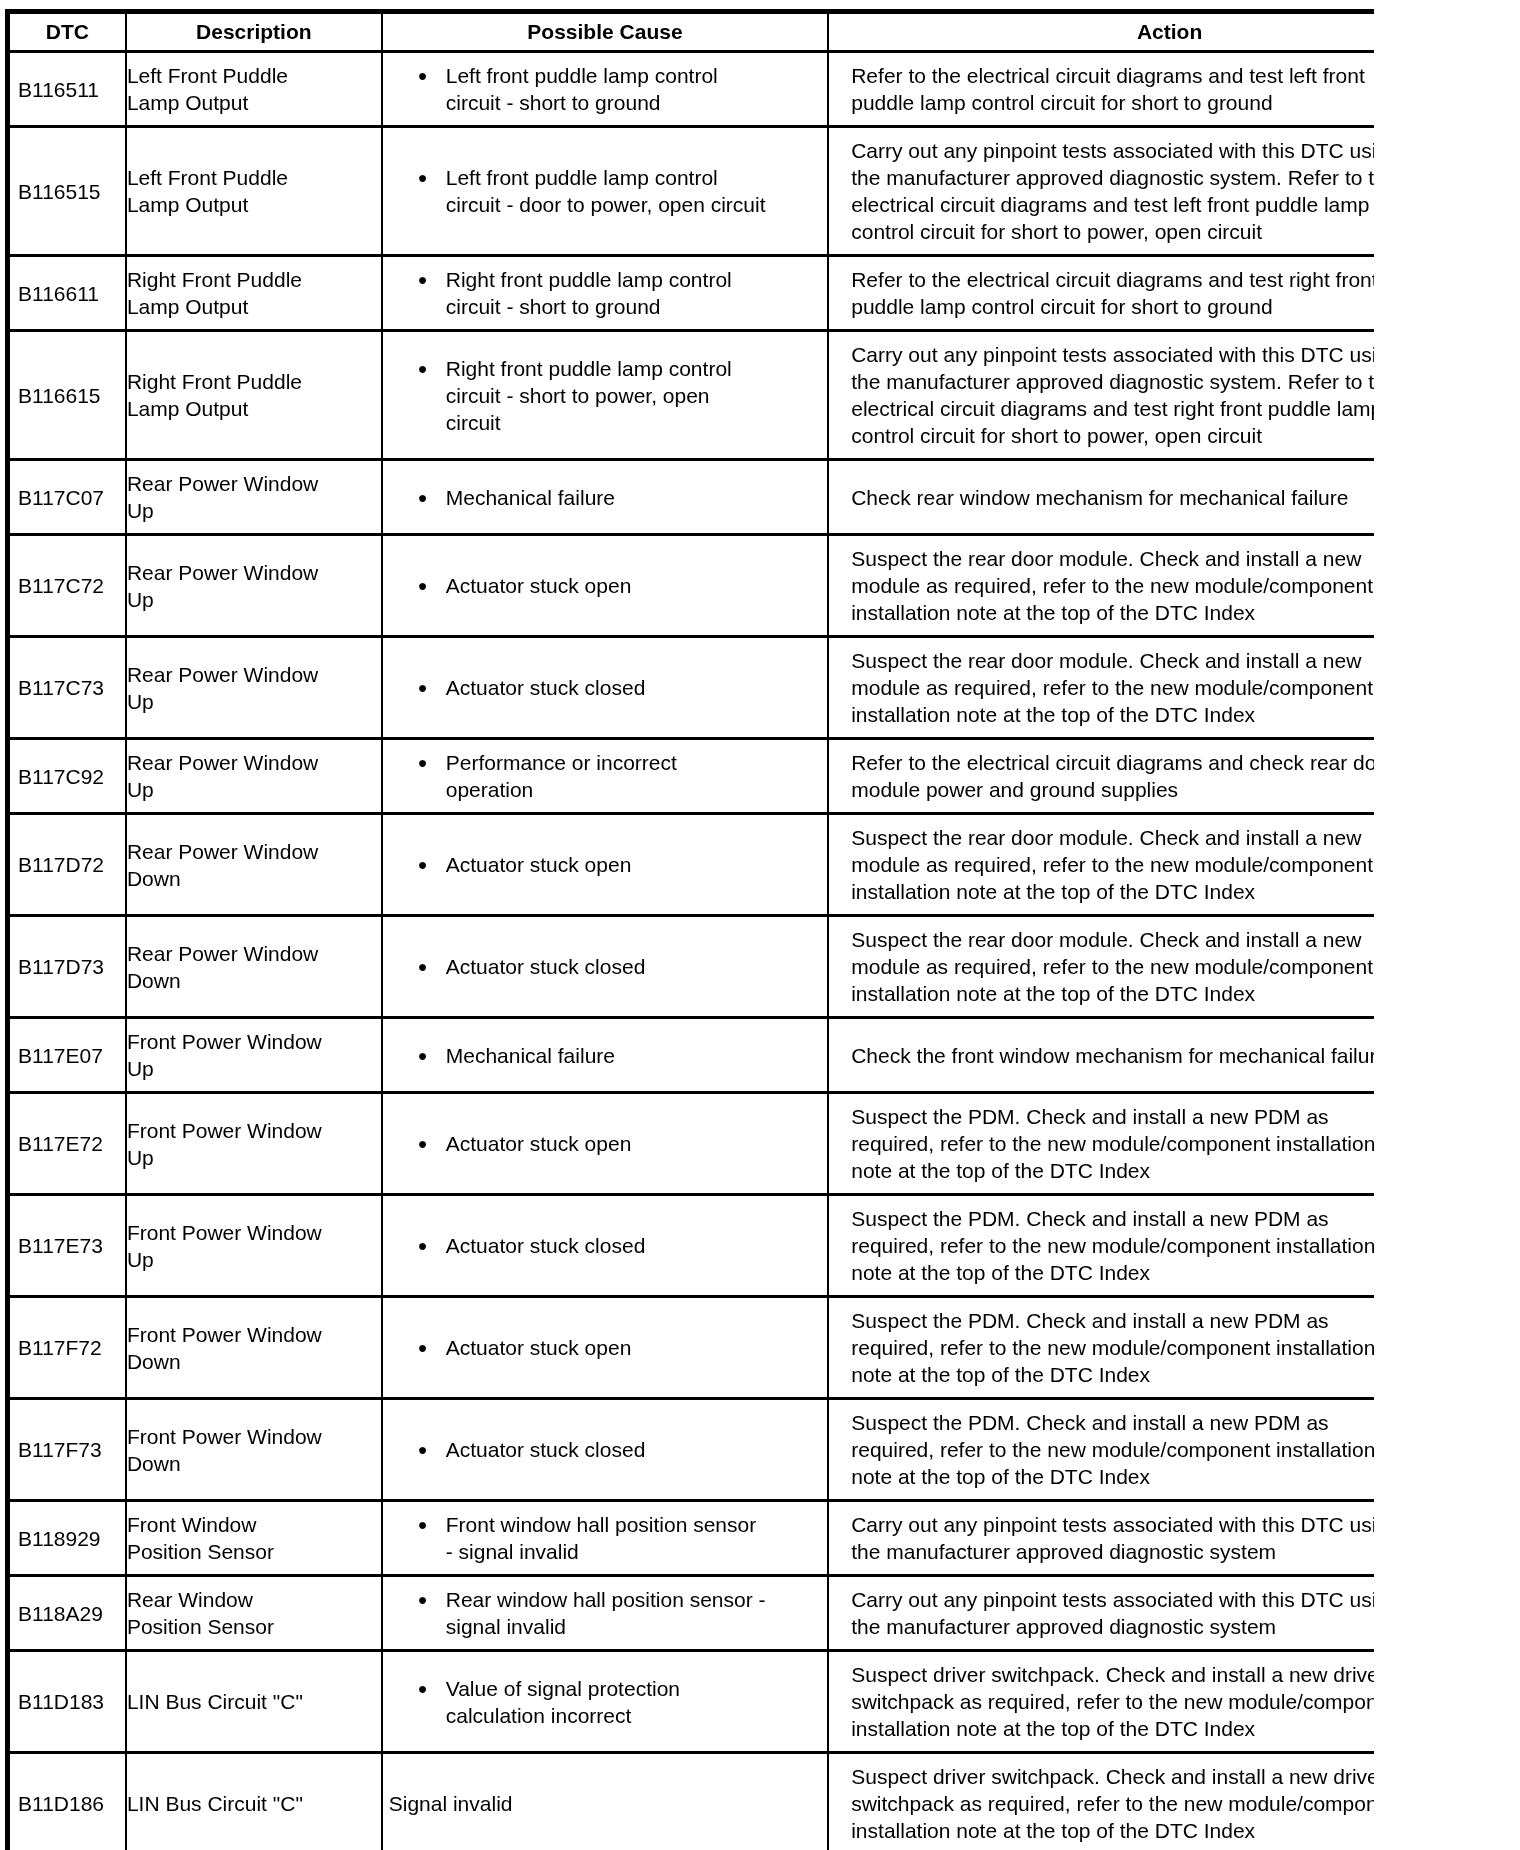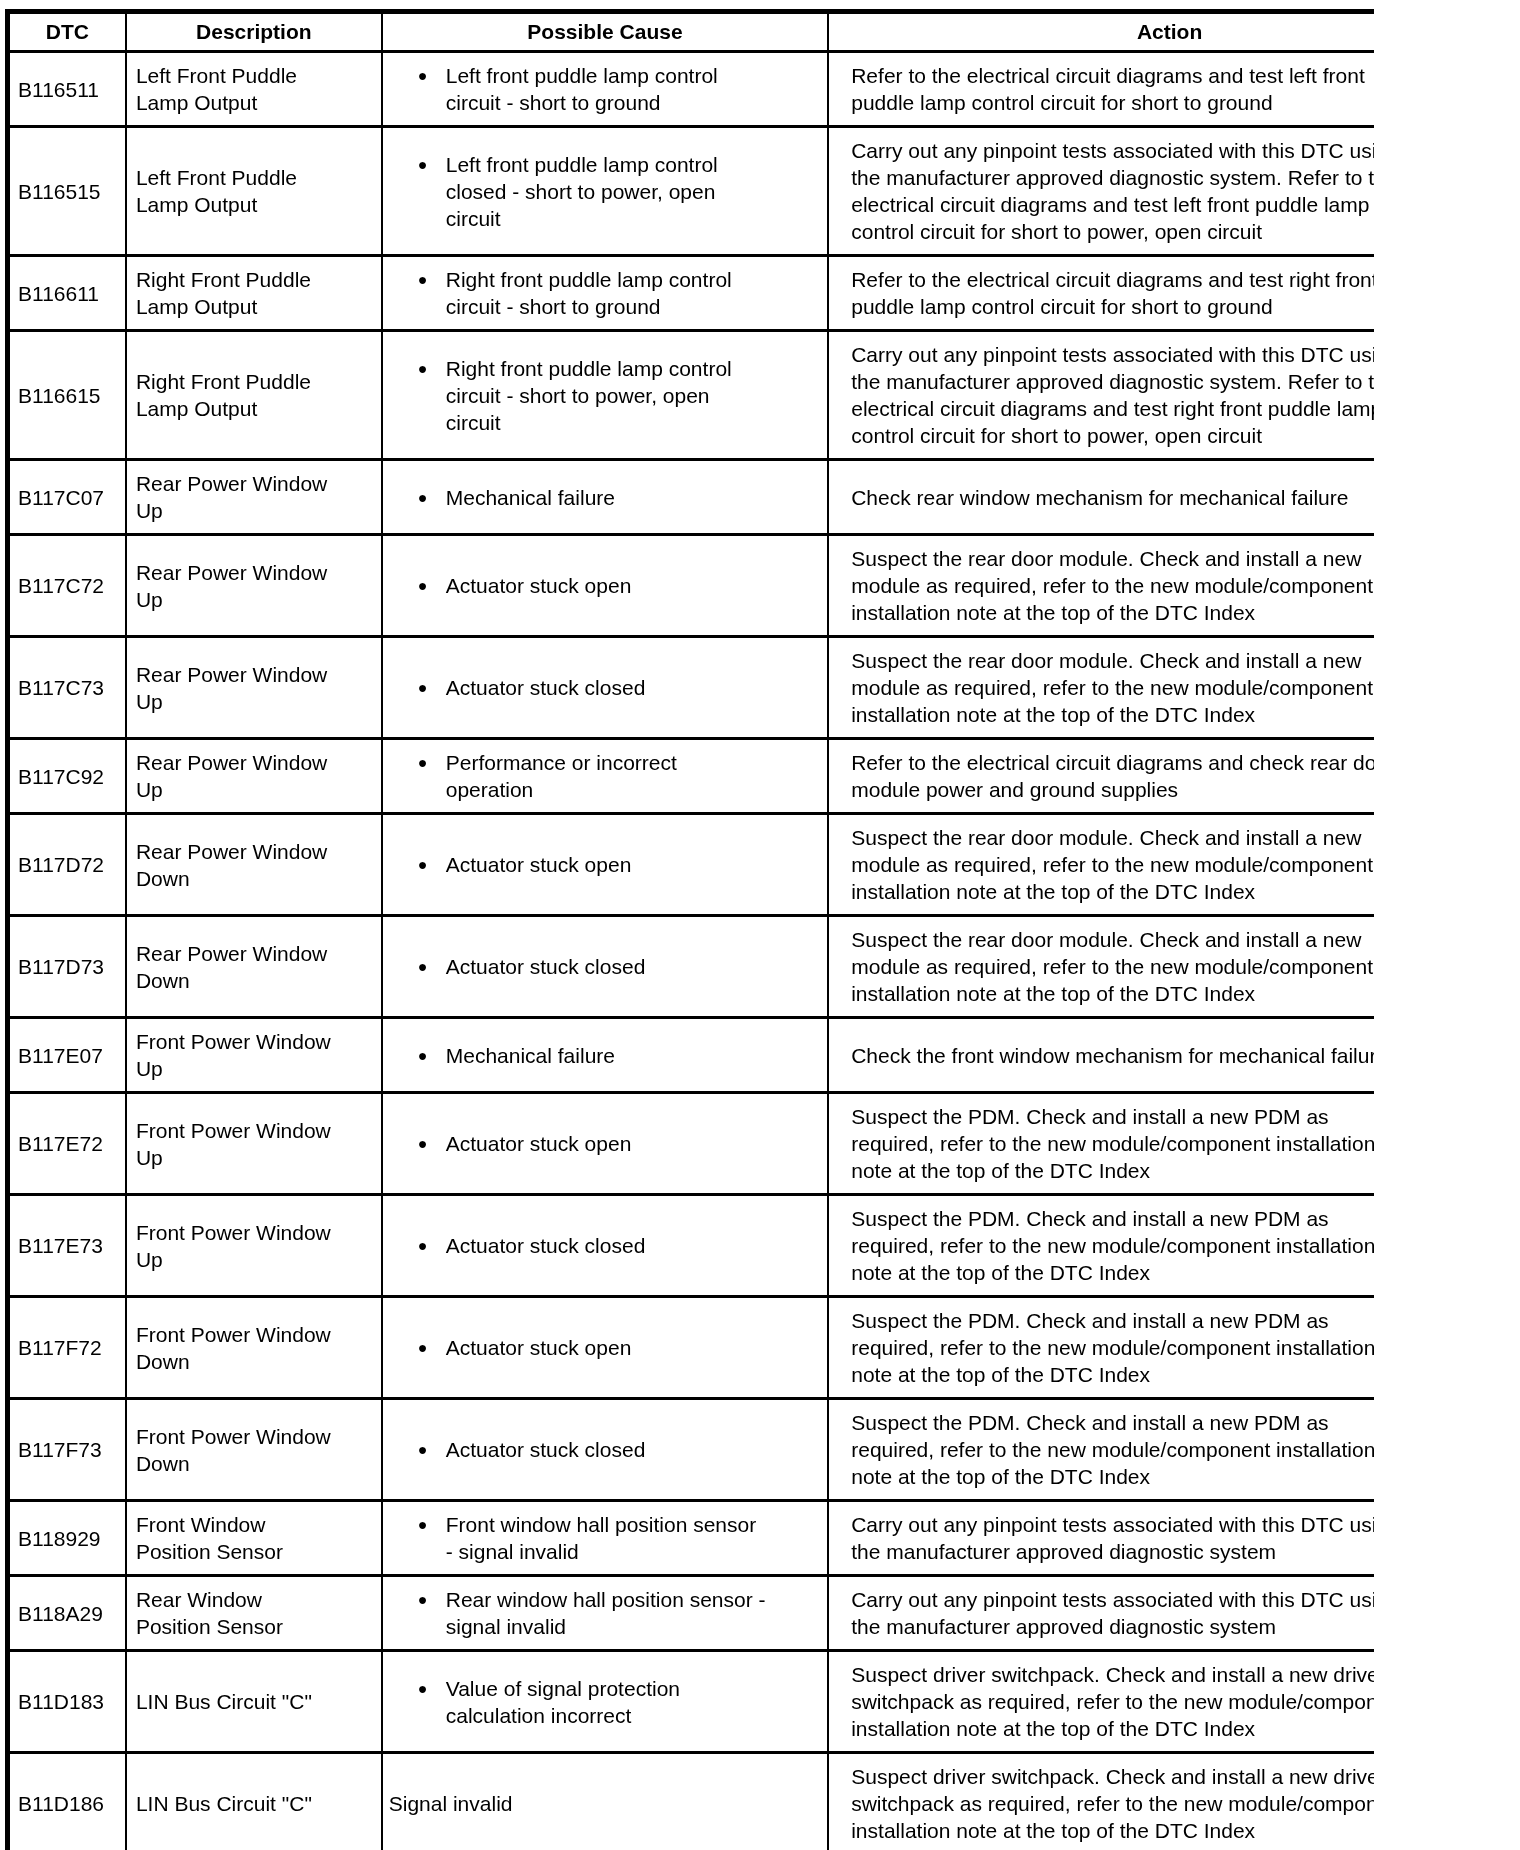--- a/index.html
+++ b/index.html
@@ -35,21 +35,21 @@
   td {
     border: 2px solid #000000;
     border-top: 3px solid #000000;
     border-bottom: 3px solid #000000;
     vertical-align: middle;
     font-size: 21px;
     line-height: 27px;
     padding: 9px 4px;
   }
   td.dtc   { padding-left: 8px;  padding-right: 14px; }
-  td.desc  { padding-left: 9px; }
+  td.desc  { padding-left: 0; }
   .desc-text { width: 200px; }
   td.cause { padding-left: 6px; }
   .cause-wrap { display: flex; align-items: flex-start; }
   .bullet {
     flex: 0 0 57px;
     padding-left: 29px;
     font-size: 16px;
     line-height: 27px;
   }
   .cause-text { width: 321px; }
@@ -93,21 +93,21 @@
   </tr>
 
   <tr>
     <td class="dtc">B116515</td>
     <td class="desc">
       <div class="desc-text">Left Front Puddle Lamp Output</div>
     </td>
     <td class="cause">
       <div class="cause-wrap">
         <span class="bullet">●</span>
-        <div class="cause-text">Left front puddle lamp control closed - short to power, open circuit</div>
+        <div class="cause-text">Left front puddle lamp control circuit - door to power, open circuit</div>
       </div>
     </td>
     <td class="action">
       <div class="action-text">Carry out any pinpoint tests associated with this DTC using the manufacturer approved diagnostic system. Refer to the electrical circuit diagrams and test left front puddle lamp control circuit for short to power, open circuit</div>
     </td>
   </tr>
 
   <tr>
     <td class="dtc">B116611</td>
     <td class="desc">

